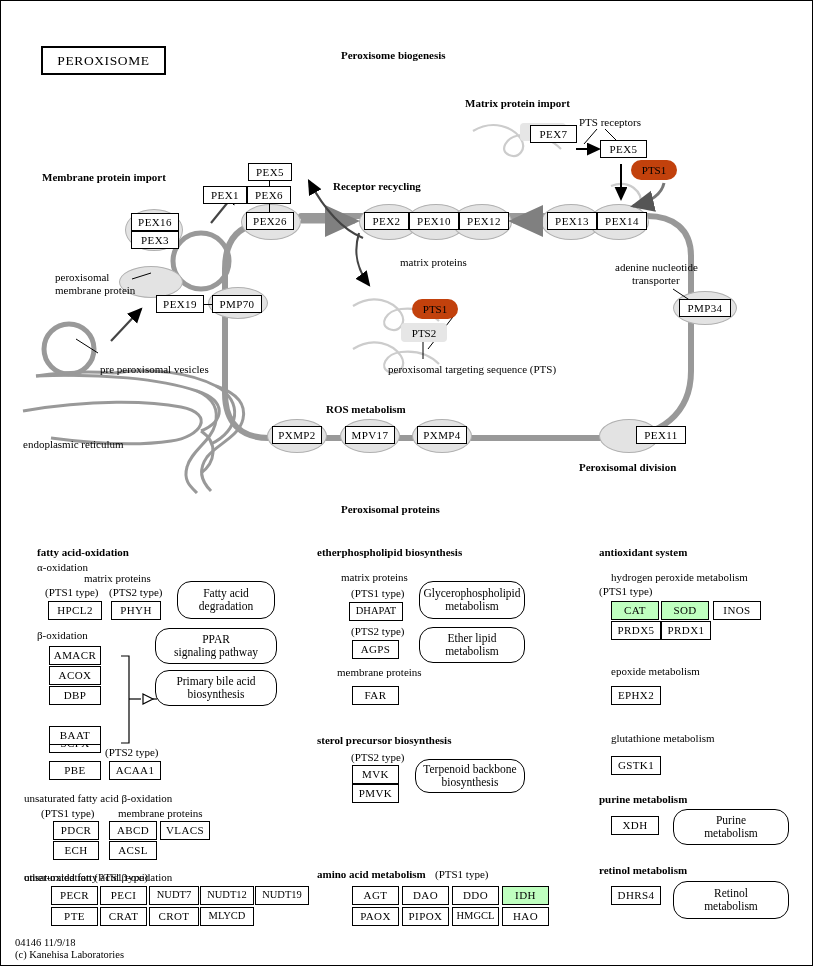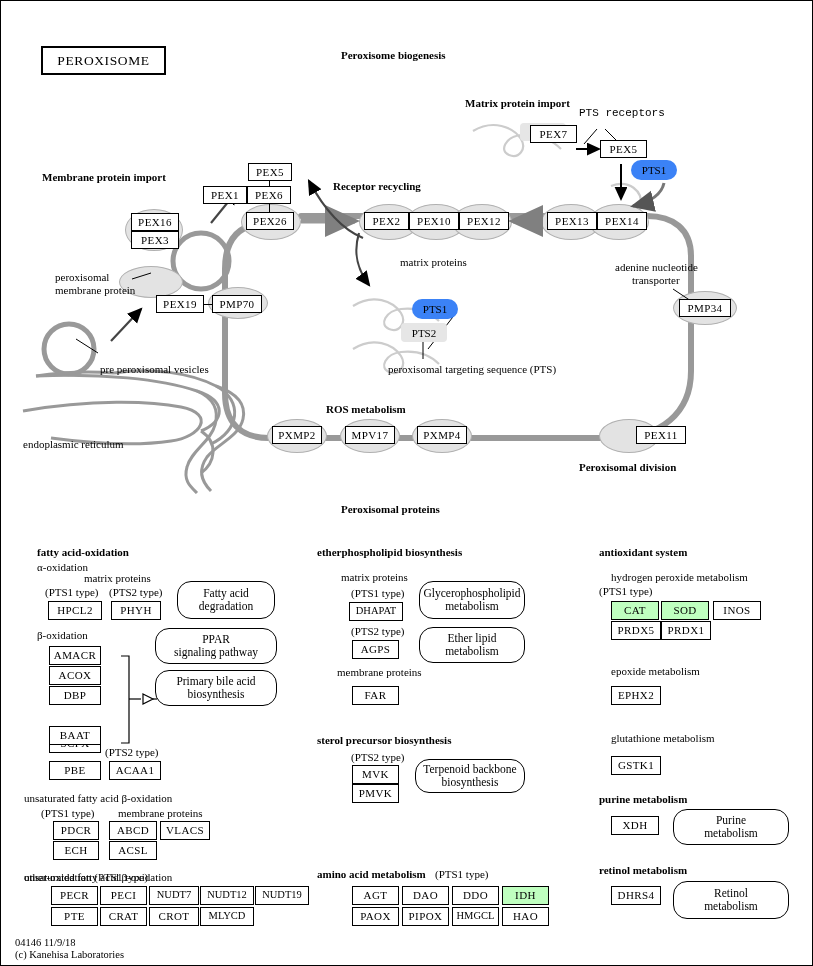--- a/index.html
+++ b/index.html
@@ -19,21 +19,21 @@
           font-family:"Liberation Serif",serif;font-size:11.5px;line-height:1.15;
           display:flex;align-items:center;justify-content:center;text-align:center;
           box-sizing:border-box;z-index:5;}
 
   
   .ell{position:absolute;background:#e3e3e3;border:1px solid #b0b0b0;border-radius:50%;z-index:2;}
 
   
   .pts{position:absolute;border-radius:50%/50%;display:flex;align-items:center;justify-content:center;
        font-family:"Liberation Serif",serif;font-size:11px;z-index:4;}
-  .pts1{background:#3b82f6;color:#000;border-radius:11px;}
+  .pts1{background:#c2410c;color:#000;border-radius:11px;}
   .pts2{background:#e6e6e6;color:#000;border-radius:4px;}
 
   
   .lbl{position:absolute;font-family:"Liberation Serif",serif;color:#000;white-space:nowrap;z-index:7;}
   .bold{font-weight:bold;}
   .s10{font-size:10.5px;}
   .s11{font-size:11px;}
 
   
   #titlebox{position:absolute;left:40px;top:45px;width:121px;height:25px;border:2px solid #000;
@@ -187,21 +187,21 @@
   <div class="gbox" style="left:603px;top:425px;width:50px;height:18px;margin-left:32px;">PEX11</div>
 
   <div class="pts pts2" style="left:519px;top:122px;width:46px;height:18px;">PTS2</div>
   <div class="pts pts1" style="left:630px;top:159px;width:46px;height:20px;">PTS1</div>
   <div class="pts pts1" style="left:411px;top:298px;width:46px;height:20px;">PTS1</div>
   <div class="pts pts2" style="left:400px;top:322px;width:46px;height:19px;">PTS2</div>
 
   <div class="lbl bold s11" style="left:464px;top:96px;">Matrix protein import</div>
   <div class="lbl bold s11" style="left:41px;top:170px;">Membrane protein import</div>
   <div class="lbl bold s11" style="left:332px;top:179px;">Receptor recycling</div>
-  <div class="lbl s11" style="left:578px;top:106px;font-family:Liberation Mono, monospace;">PTS receptors</div>
+  <div class="lbl s11" style="left:578px;top:115px;">PTS receptors</div>
   <div class="lbl s11" style="left:399px;top:255px;">matrix proteins</div>
   <div class="lbl s11" style="left:387px;top:362px;">peroxisomal targeting sequence (PTS)</div>
   <div class="lbl s11" style="left:614px;top:260px;">adenine nucleotide</div>
   <div class="lbl s11" style="left:631px;top:273px;">transporter</div>
   <div class="lbl s11" style="left:54px;top:270px;text-align:center;">peroxisomal</div>
   <div class="lbl s11" style="left:54px;top:283px;">membrane protein</div>
   <div class="lbl s11" style="left:99px;top:362px;">pre peroxisomal vesicles</div>
   <div class="lbl s11" style="left:22px;top:437px;">endoplasmic reticulum</div>
   <div class="lbl bold s11" style="left:325px;top:402px;">ROS metabolism</div>
   <div class="lbl bold s11" style="left:578px;top:460px;">Peroxisomal division</div>

